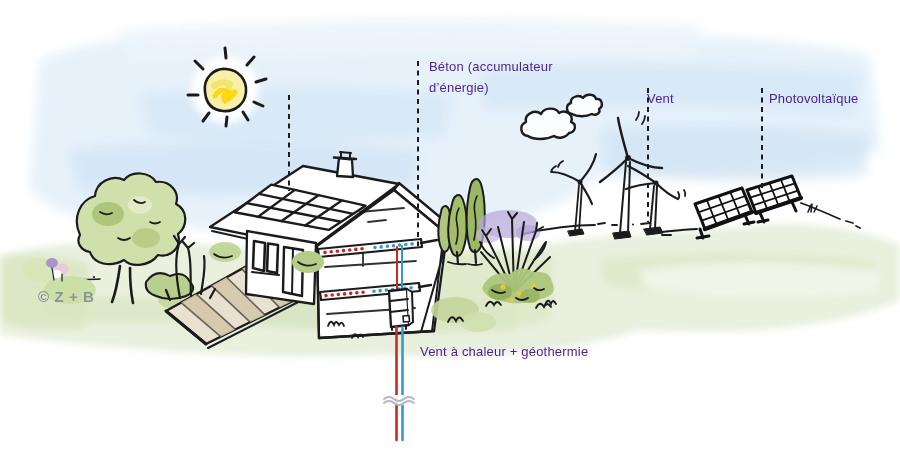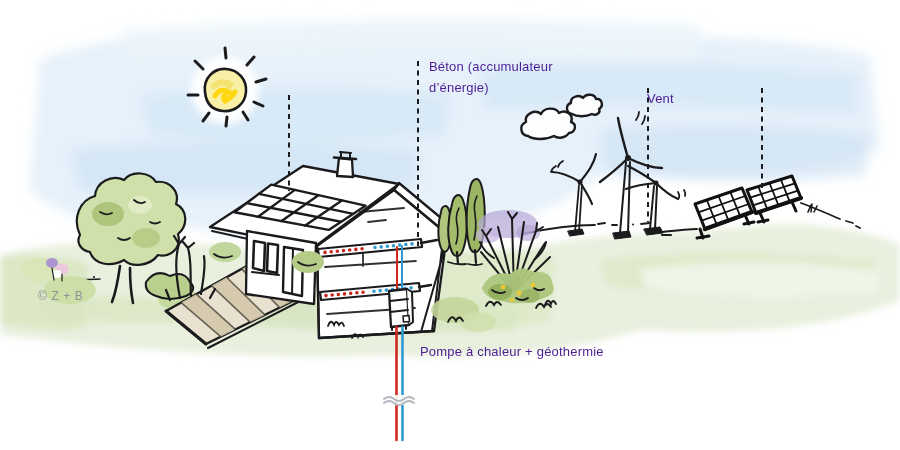--- a/index.html
+++ b/index.html
@@ -1,21 +1,21 @@
 <!DOCTYPE html>
 <html><head>
 <meta charset="utf-8">
 <style>
   html,body{margin:0;padding:0;background:#fff;}
   .stage{position:relative;width:900px;height:450px;background:#ffffff;overflow:hidden;
          font-family:"Liberation Sans",sans-serif;}
   .stage svg{position:absolute;left:0;top:0;}
   .label{position:absolute;white-space:pre-line;font-size:13px;line-height:21px;
          color:#4c1d95;letter-spacing:.2px;}
-  .label.credit{font-size:12px;color:#8f9296;letter-spacing:.6px;}
+  .label.credit{font-size:15px;color:#8f9296;letter-spacing:.6px;font-weight:bold;}
 </style>
 </head>
 <body>
 
 <div class="stage">
 <svg width="900" height="450" viewBox="0 0 900 450">
   <defs>
     <filter id="soft" x="-20%" y="-20%" width="140%" height="140%">
           <feGaussianBlur stdDeviation="6"></feGaussianBlur>
         </filter>
@@ -284,15 +284,16 @@
     <path d="M289,95 V 191"></path>
     <path d="M418,61 V 246"></path>
     <path d="M648,88 V 222"></path>
     <path d="M762,88 V 189"></path>
   </g>
 </svg>
 
   <div class="label" style="left:429px;top:56px">Béton (accumulateur
 d’énergie)</div>
   <div class="label" style="left:647px;top:88px">Vent</div>
-  <div class="label" style="left:420px;top:341px">Pompe à chaleur + géothermie</div>
+  <div class="label" style="left:769px;top:88px">Photovoltaïque</div>
+  <div class="label" style="left:420px;top:341px">Vent à chaleur + géothermie</div>
   <div class="label credit" style="left:38px;top:286px">© Z + B</div>
 </div>
 
 </body></html>

